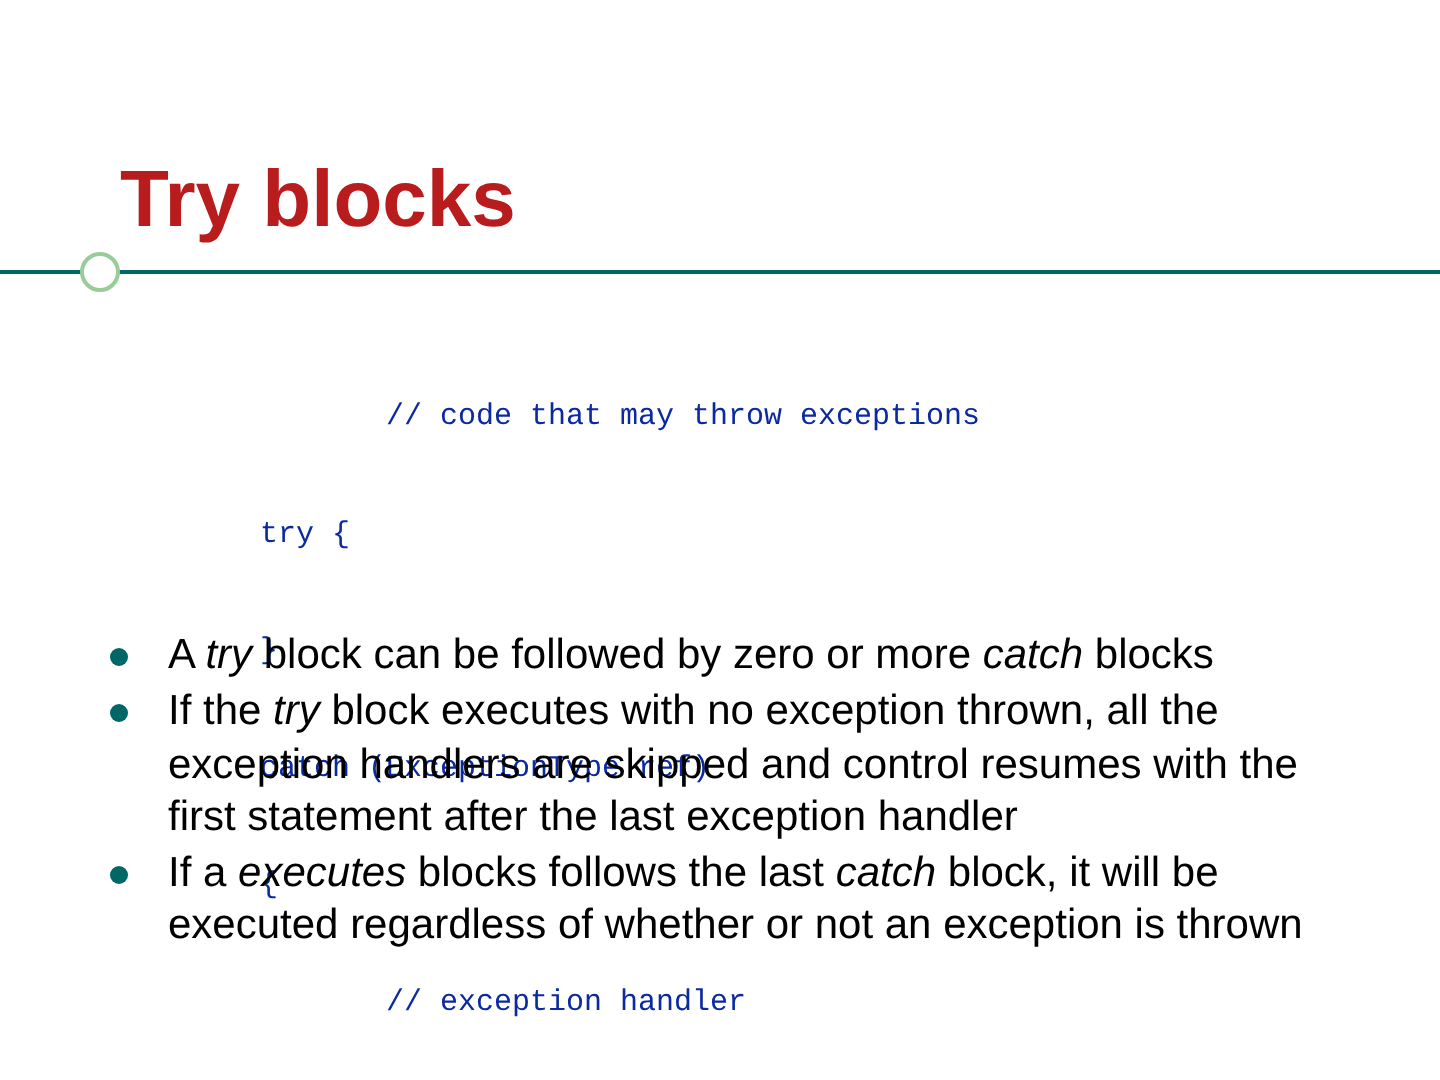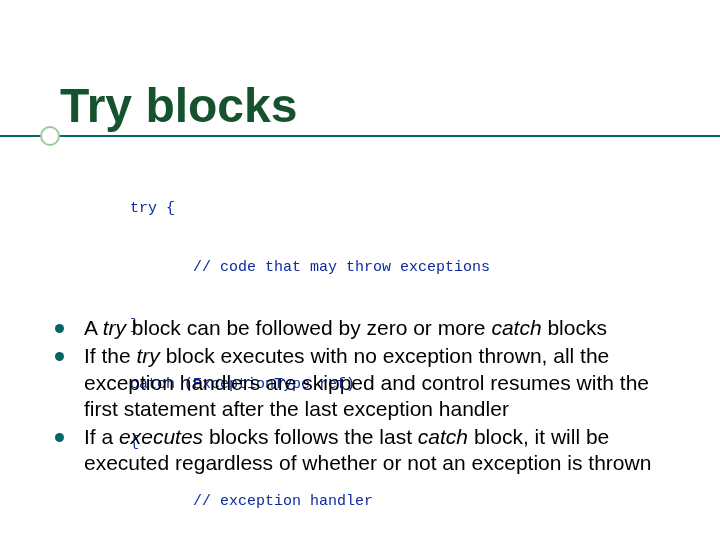--- a/index.html
+++ b/index.html
@@ -14,23 +14,23 @@
   .slide {
     position: relative;
     width: 720px;
     height: 540px;
     box-sizing: border-box;
   }
   .title {
     position: absolute;
     top: 78px;
     left: 60px;
-    font-size: 48px;
+    font-size: 40px;
     font-weight: bold;
-    color: #14532d;
+    color: #b91c1c;
   }
   .underline {
     position: absolute;
     top: 135px;
     left: 0;
     width: 720px;
     height: 2px;
     background: #006666;
   }
   .dot {
@@ -83,22 +83,22 @@
 </style>
 </head>
 <body>
 
 <div class="slide">
   <div class="title">Try blocks</div>
   <div class="underline"></div>
   <div class="dot"></div>
 
   <div class="codeblock">
+    <div>       // code that may throw exceptions</div>
     <div>try {</div>
-    <div>       // code that may throw exceptions</div>
     <div>}</div>
     <div>catch (ExceptionType ref)</div>
     <div>{</div>
     <div>       // exception handler</div>
     
   </div>
 
   <div class="body">
 
     <div class="bullet-row">

